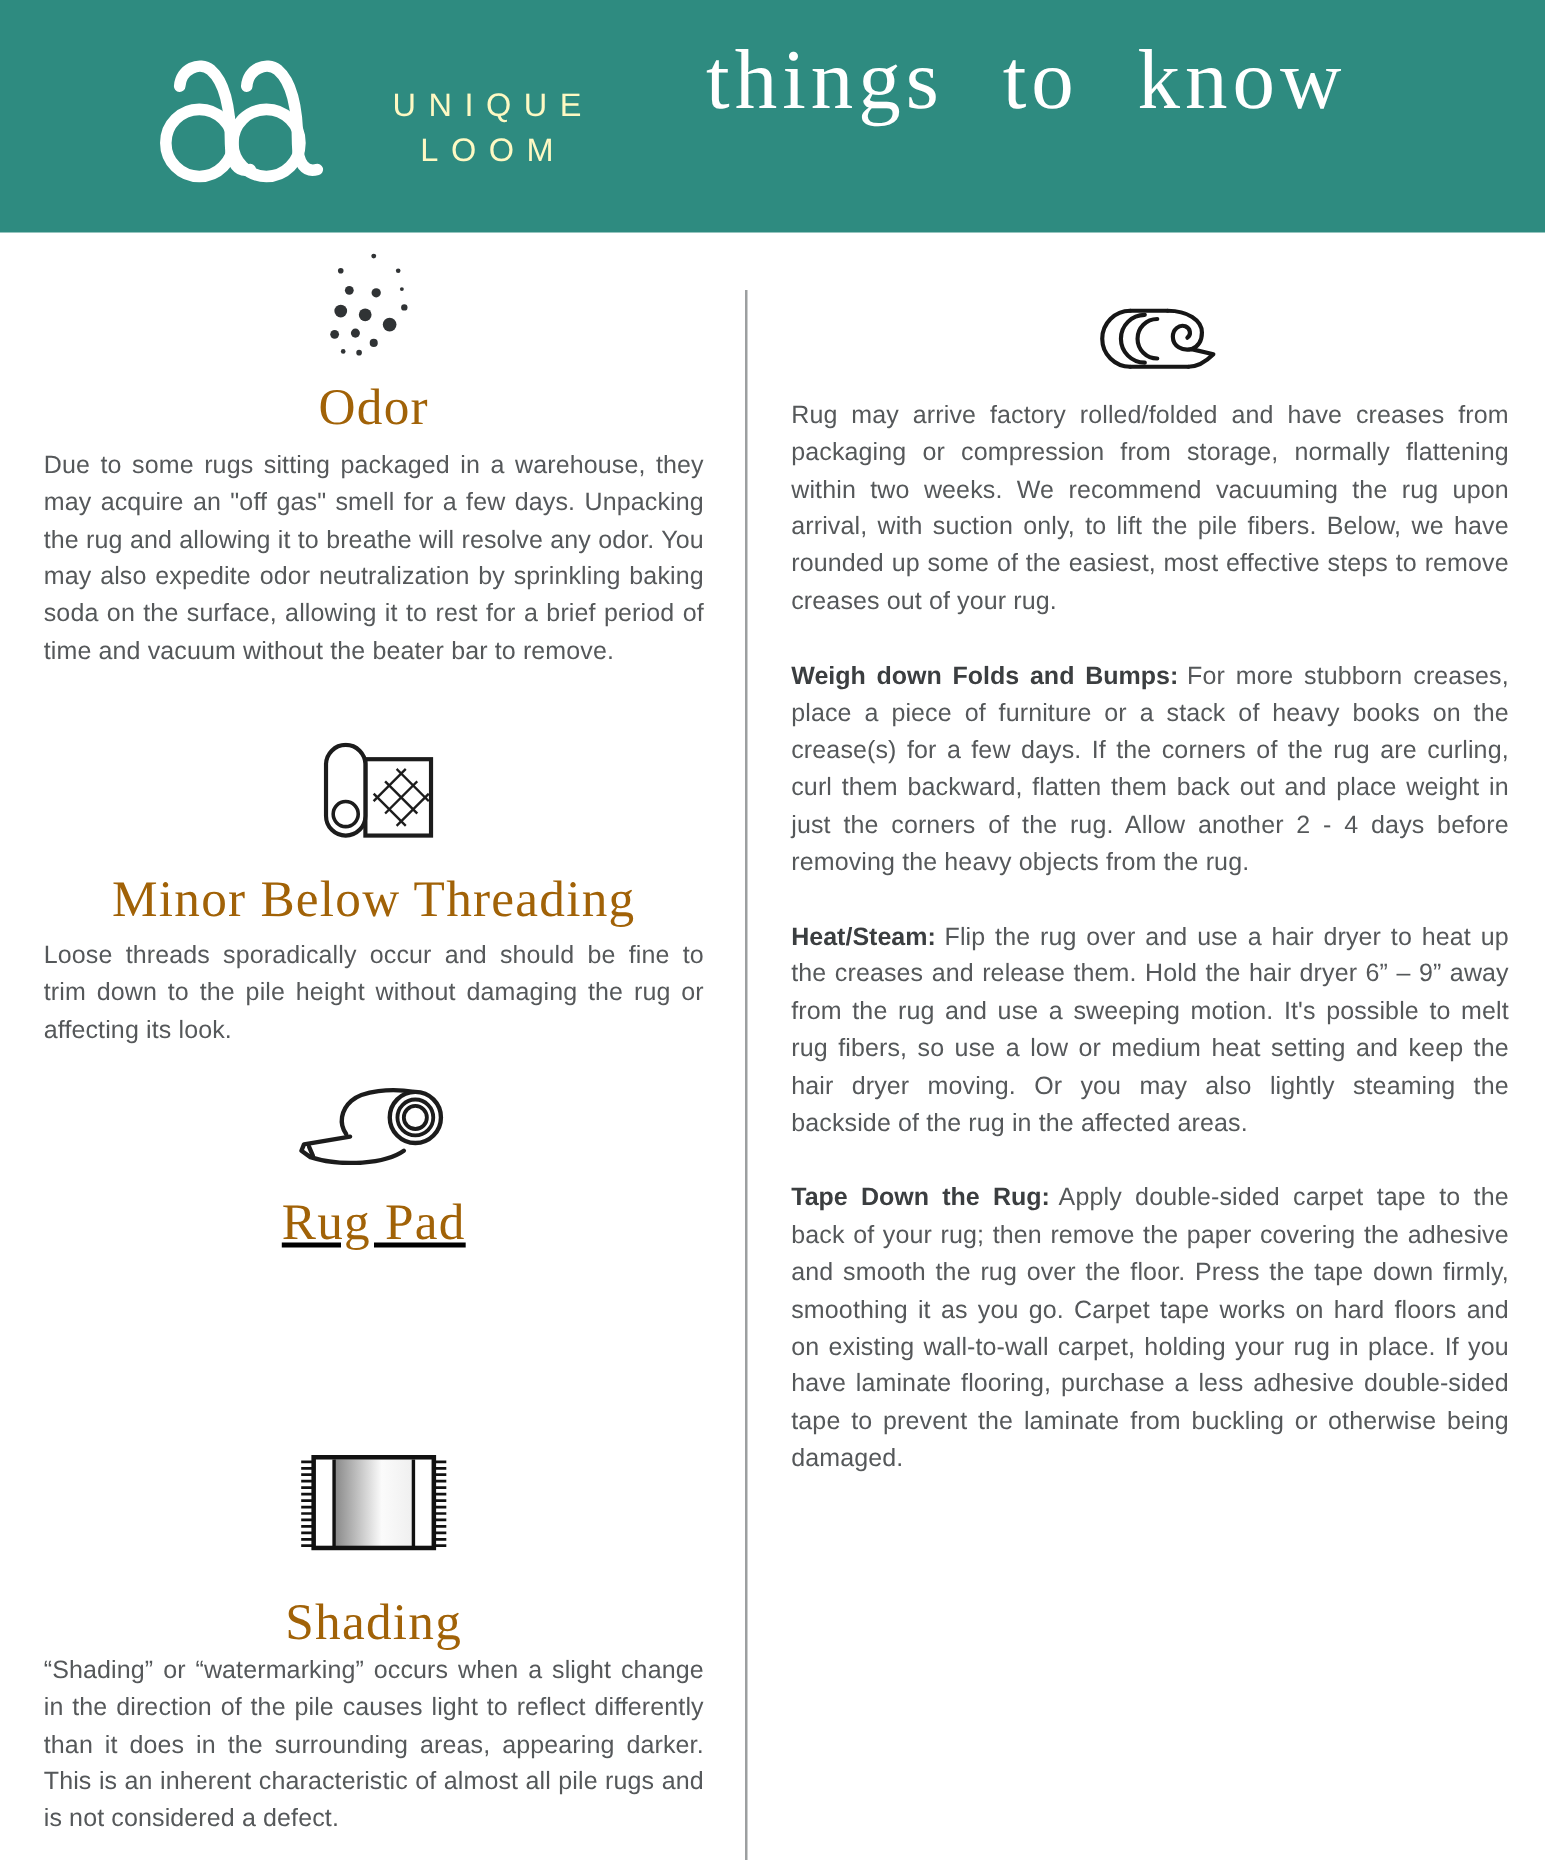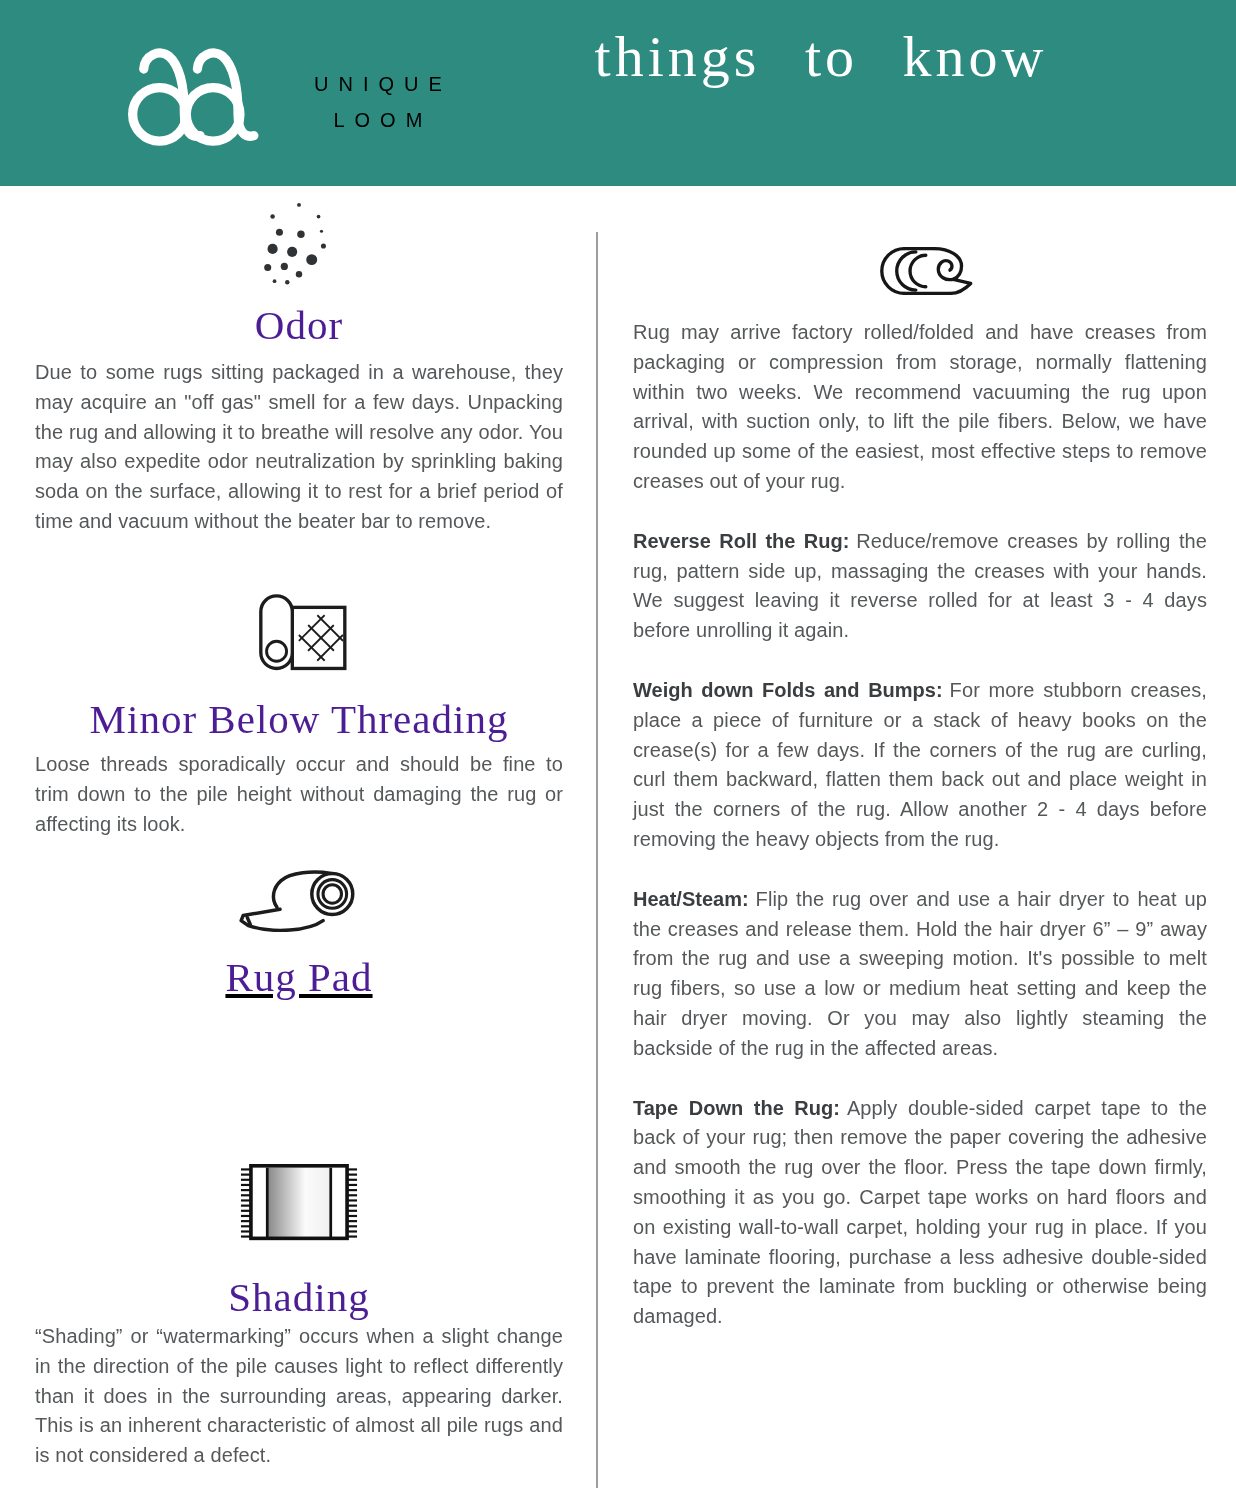--- a/index.html
+++ b/index.html
@@ -7,41 +7,41 @@
     position:relative; width:1236px; height:1500px; background:#ffffff;
     font-family:"Liberation Sans", sans-serif; overflow:hidden;
   }
   
   .banner {
     position:absolute; left:0; top:0; width:1236px; height:186px;
     background:#2e8b80;
   }
   .logo-glyph { position:absolute; left:116px; top:44px; }
   .brand {
-    position:absolute; left:314px; top:66px; color:#000000;
-    font-size:20px; letter-spacing:10px; line-height:36px; text-align:center;
+    position:absolute; left:314px; top:66px; color:#fef9c3;
+    font-size:26px; letter-spacing:10px; line-height:36px; text-align:center;
     font-weight:400;
   }
   .brand span { display:block; }
   .page-title {
     position:absolute; left:468px; top:24px; width:706px; margin:0;
     font-family:"Liberation Serif", serif; font-weight:400;
-    font-size:58px; line-height:1.15; color:#ffffff; text-align:center;
+    font-size:68px; line-height:1.15; color:#ffffff; text-align:center;
     letter-spacing:4px; word-spacing:26px;
   }
   
   .divider {
     position:absolute; left:596px; top:232px; width:2px; height:1256px;
     background:#9c9fa0;
   }
   .sec { position:absolute; left:35px; width:528px; }
   .icon-row { display:flex; justify-content:center; }
   h2.sec-head {
     margin:4px; font-family:"Liberation Serif", serif; font-weight:400;
-    font-size:41px; line-height:46px; color:#4c1d95; text-align:center;
+    font-size:41px; line-height:46px; color:#a16207; text-align:center;
     letter-spacing:1px;
   }
   p.body {
     margin:0; font-size:20px; line-height:29.8px; color:#55585a;
     text-align:justify; letter-spacing:0.1px;
   }
   
   .sec-odor      { top:200px; }
   .sec-odor      .icon-row { margin-bottom:14px; }
   .sec-odor      h2 { margin-bottom:10px; }
@@ -215,21 +215,20 @@
           <path d="M72,12 A15.5,15.5 0 0 0 72,50"></path>
           <path d="M46,4 L82,4"></path>
           <path d="M46,58 L102,58"></path>
           <path d="M82,4 C101,4 115,13 115,25 C115,34 110,39 105,41 L126,46 C119,53 111,58 102,58"></path>
           <path d="M105,41 C96,43 87,38 87,29 C87,22 93,17 99,19 C104,21 105,27 101,30"></path>
         </g>
       </svg>
     </div>
     <p class="body">Rug may arrive factory rolled/folded and have creases from packaging or compression from storage, normally flattening within two weeks. We recommend vacuuming the rug upon arrival, with suction only, to lift the pile fibers. Below, we have rounded up some of the easiest, most effective steps to remove creases out of your rug.</p>
 
-    <p class="body tip"><strong>Reverse Roll the Rug:</strong><span>Reduce/remove creases by rolling the rug, pattern side up, massaging the creases with your hands. We suggest leaving it reverse rolled for at least 3 - 4 days before unrolling it again.</span></p>
 
     <p class="body tip"><strong>Weigh down Folds and Bumps:</strong><span>For more stubborn creases, place a piece of furniture or a stack of heavy books on the crease(s) for a few days. If the corners of the rug are curling, curl them backward, flatten them back out and place weight in just the corners of the rug. Allow another 2 - 4 days before removing the heavy objects from the rug.</span></p>
 
     <p class="body tip"><strong>Heat/Steam:</strong><span>Flip the rug over and use a hair dryer to heat up the creases and release them. Hold the hair dryer 6” – 9” away from the rug and use a sweeping motion. It's possible to melt rug fibers, so use a low or medium heat setting and keep the hair dryer moving. Or you may also lightly steaming the backside of the rug in the affected areas.</span></p>
 
     <p class="body tip"><strong>Tape Down the Rug:</strong><span>Apply double-sided carpet tape to the back of your rug; then remove the paper covering the adhesive and smooth the rug over the floor. Press the tape down firmly, smoothing it as you go. Carpet tape works on hard floors and on existing wall-to-wall carpet, holding your rug in place. If you have laminate flooring, purchase a less adhesive double-sided tape to prevent the laminate from buckling or otherwise being damaged.</span></p>
   </section>
 
 </div>
 

